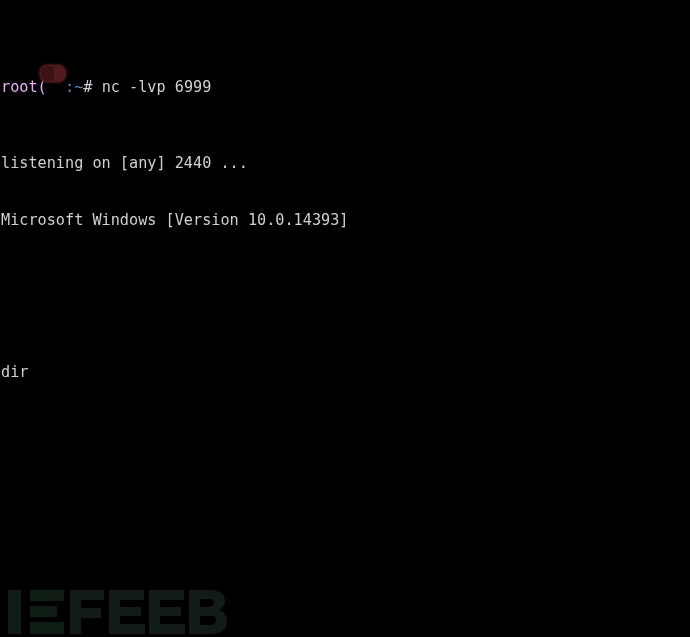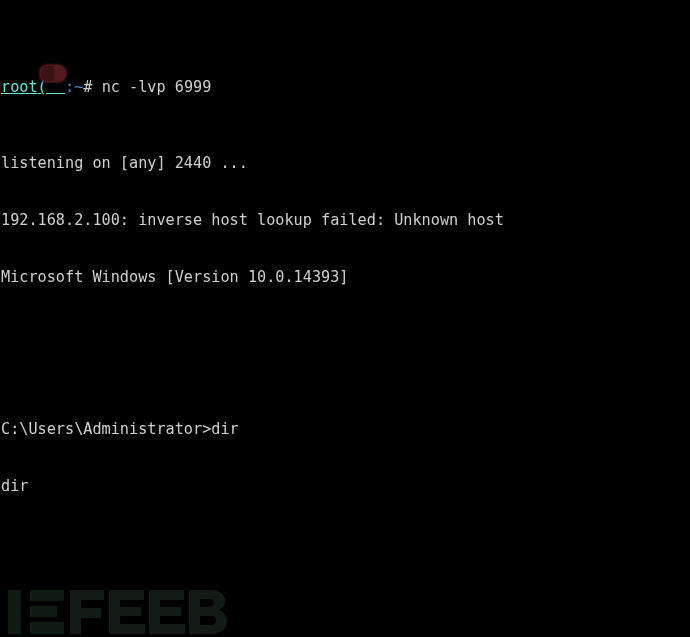--- a/index.html
+++ b/index.html
@@ -47,21 +47,21 @@
     letter-spacing: 0px;
   }
 
   .ln {
     display: block;
     height: 19px;
     white-space: pre;
   }
   .ln.blank { color: transparent; }
 
-  .c-red   { color: #5eead4; text-decoration: underline; }
+  .c-red   { color: #f0abfc; }
   .c-blue  { color: #4b8fd6; }
   .c-white { color: #cfd0d0; }
 
   
   .redact {
     position: relative;
     display: inline-block;
     vertical-align: baseline;
   }
   .redact .blob {
@@ -108,26 +108,24 @@
       </g>
     </svg>
   </div>
 
   <div id="screen">
 
     
     <span class="ln"><span class="c-red">root</span><span class="redact"><span class="c-red">(</span><span class="blob"></span><span class="c-red">&nbsp;&nbsp;</span></span><span class="c-blue">:</span><span class="c-blue">~</span><span class="c-white">#</span> <span class="c-white">nc -lvp 6999</span></span>
 
     <span class="ln">listening on [any] 2440 ...</span>
-    <span class="ln">192.168.2.100: inverse host lookup failed: Unknown host</span>
     <span class="ln">Microsoft Windows [Version 10.0.14393]</span>
 
     <span class="ln blank">&nbsp;</span>
 
-    <span class="ln"><span>C:\Users\Administrator&gt;</span><span>dir</span></span>
     <span class="ln">dir</span>
 
     
     
 
     
 
     
 
     

